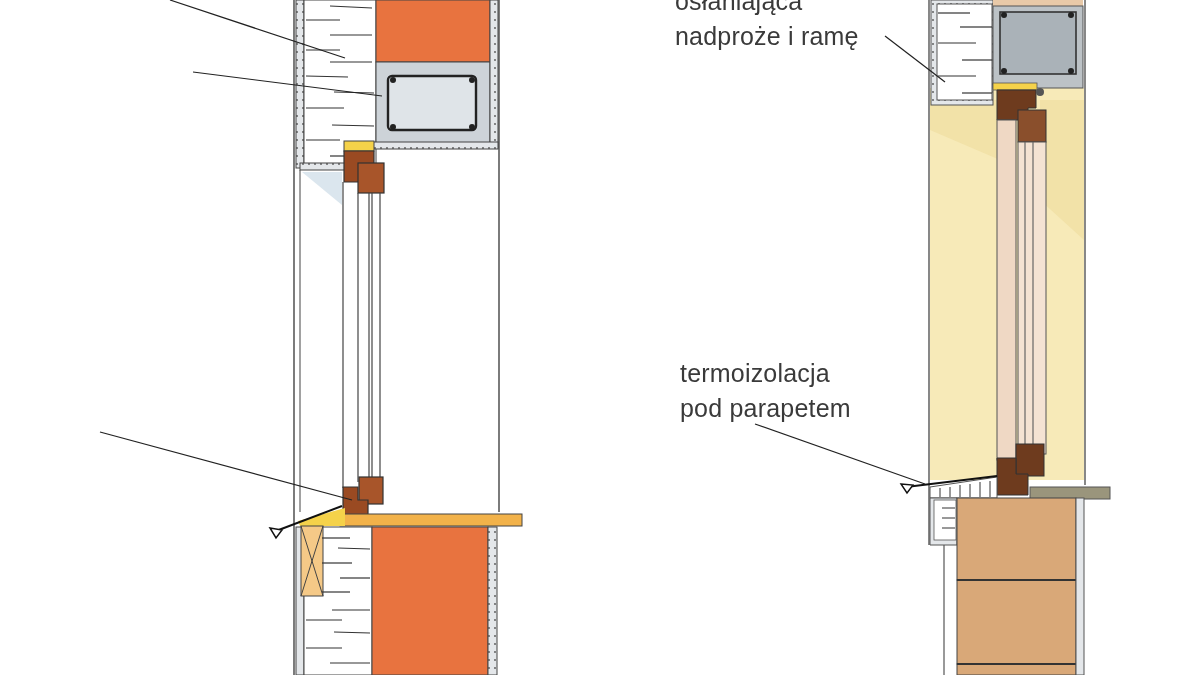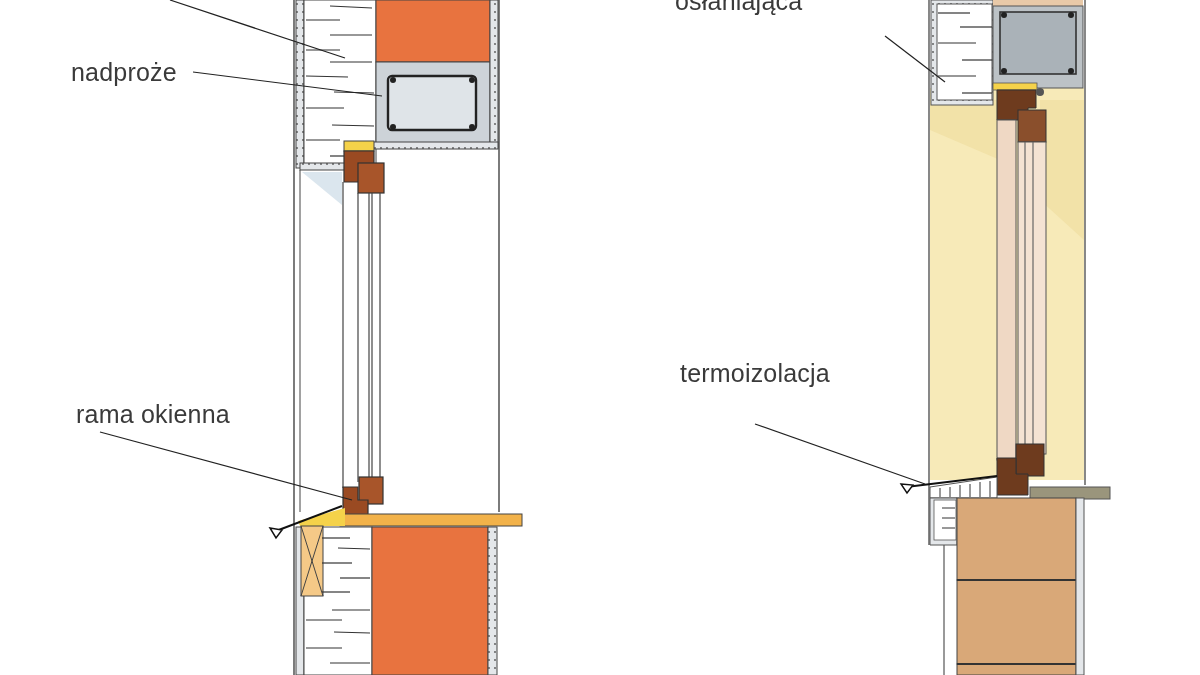--- a/index.html
+++ b/index.html
@@ -180,20 +180,20 @@
 
     <g stroke="#222" stroke-width="1.2" fill="none">
       <line x1="170" y1="0" x2="345" y2="58"></line>
       <line x1="193" y1="72" x2="382" y2="96"></line>
       <line x1="100" y1="432" x2="352" y2="500"></line>
       <line x1="885" y1="36" x2="945" y2="82"></line>
       <line x1="755" y1="424" x2="925" y2="484"></line>
     </g>
   </svg>
 
-  <div class="label" style="left:71px; top:55px;">nadproże</div>
 
-  <div class="label" style="left:76px; top:397px;">rama okienna</div>
 
   <div class="label" style="left:675px; top:-16px;">osłaniająca</div>
+  <div class="label" style="left:675px; top:19px;">nadproże i ramę</div>
 
   <div class="label" style="left:680px; top:356px;text-align:right;">termoizolacja</div>
+  <div class="label" style="left:680px; top:391px;">pod parapetem</div>
 </div>
 
 </body></html>

